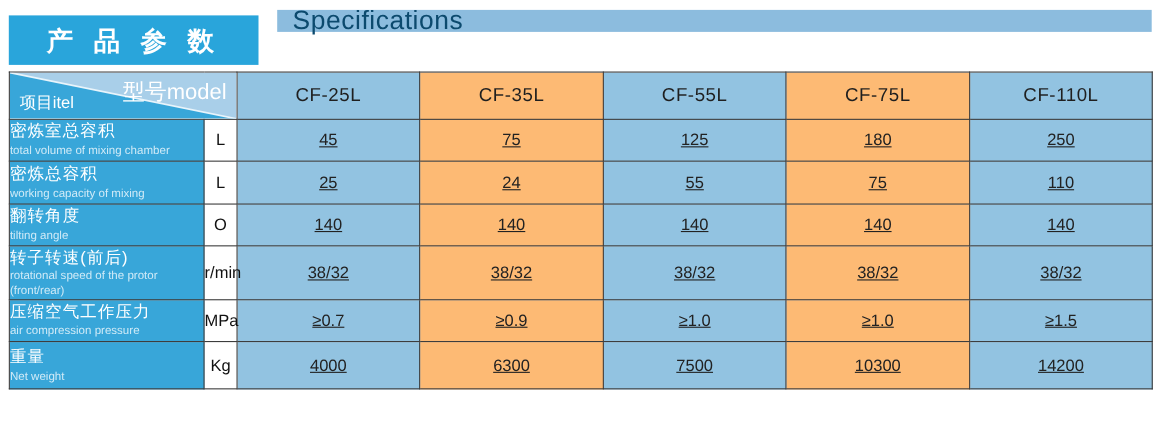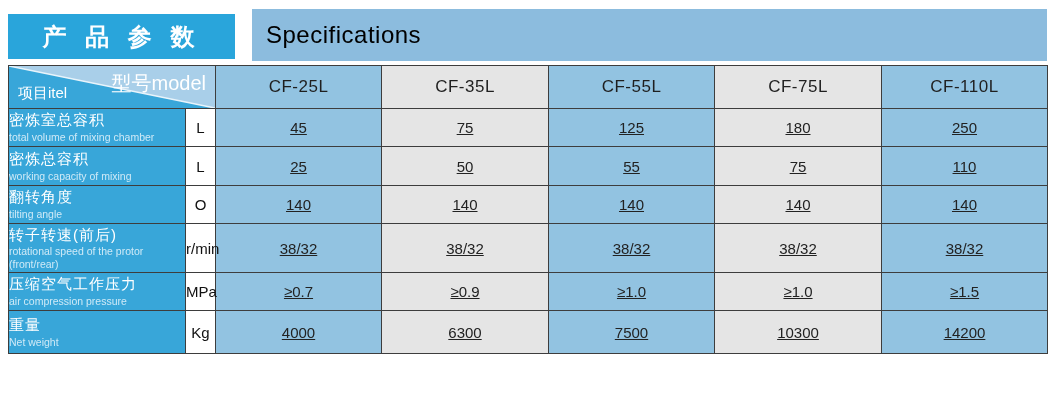--- a/index.html
+++ b/index.html
@@ -21,25 +21,25 @@
     font-family:"Liberation Sans", sans-serif;
     overflow:hidden;
   }
   .title-box{
     position:absolute;left:8px;top:3px;width:227px;height:45px;
     background:var(--c-accent);
     display:flex;align-items:center;justify-content:center;
     color:#ffffff;font-size:24px;font-weight:bold;letter-spacing:6px;margin-top:11px;
   }
   .spec-bar{
-    position:absolute;left:252px;top:9px;width:795px;height:52px;
+    position:absolute;left:252px;top:9px;width:795px;height:20px;
     background:var(--c-specbar);
     display:flex;align-items:center;
     padding-left:14px;
-    color:#000000;font-size:24px;font-weight:400;letter-spacing:0.5px;
+    color:#0c4a6e;font-size:24px;font-weight:400;letter-spacing:0.5px;
   }
   table.spec{
     position:absolute;left:8px;top:65px;width:1039px;
     border-collapse:collapse;table-layout:fixed;
   }
   table.spec td, table.spec th{
     border:1px solid var(--c-border);
     padding:0;
     vertical-align:middle;
     font-weight:normal;
@@ -67,21 +67,21 @@
   .cn{color:#ffffff;font-size:15px;letter-spacing:1px;line-height:1.25;}
   .en{color:var(--c-subtext);font-size:10.5px;line-height:1.2;margin-top:1px;}
   td.unit-cell{
     background:#ffffff;text-align:center;
     font-size:15px;color:#111111;white-space:nowrap;overflow:visible;
   }
   td.val{
     text-align:center;font-size:15px;color:var(--c-text-dark);text-decoration:underline;
   }
   .c-blue{background:var(--c-datablue);}
-  .c-white{background:#e5e5e5;}
+  .c-white{background:#fdba74;}
 </style>
 </head>
 <body>
 
 <div class="stage">
 
   <div class="title-box">产 品 参 数</div>
   <div class="spec-bar">Specifications</div>
 
   <table class="spec">
@@ -125,21 +125,21 @@
       <td class="val c-blue">250</td>
     </tr>
 
     <tr style="height:39px">
       <td class="label-cell">
         <div class="cn">密炼总容积</div>
         <div class="en">working capacity of mixing</div>
       </td>
       <td class="unit-cell">L</td>
       <td class="val c-blue">25</td>
-      <td class="val c-white">50</td>
+      <td class="val c-white">24</td>
       <td class="val c-blue">55</td>
       <td class="val c-white">75</td>
       <td class="val c-blue">110</td>
     </tr>
 
 
     <tr style="height:38px">
       <td class="label-cell">
         <div class="cn">翻转角度</div>
         <div class="en">tilting angle</div>

